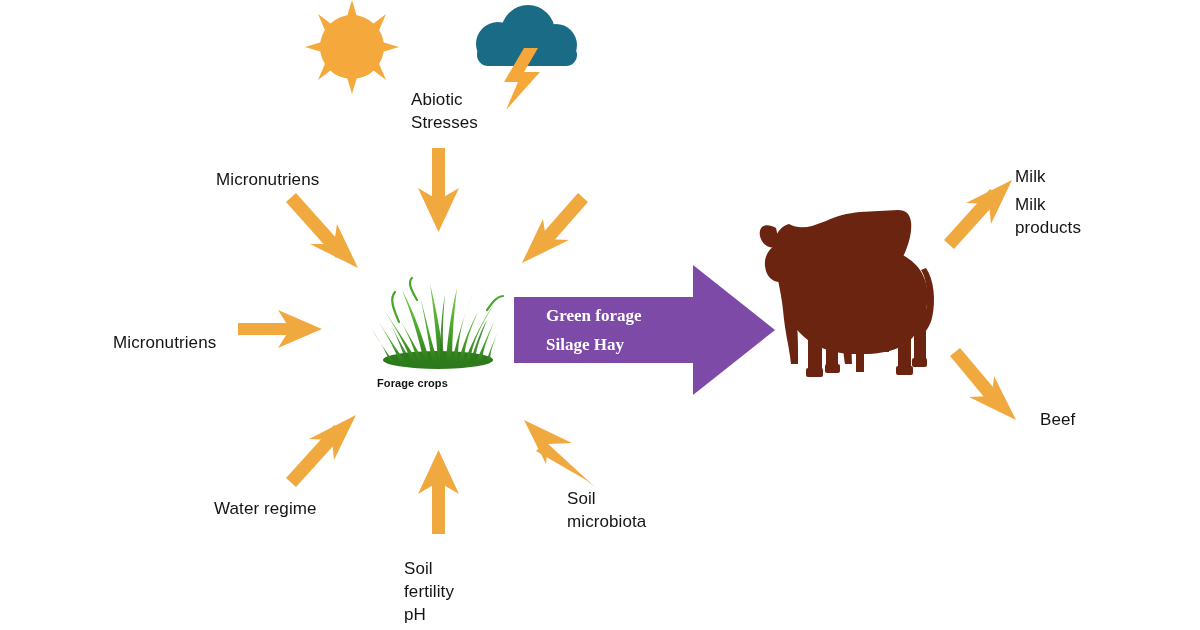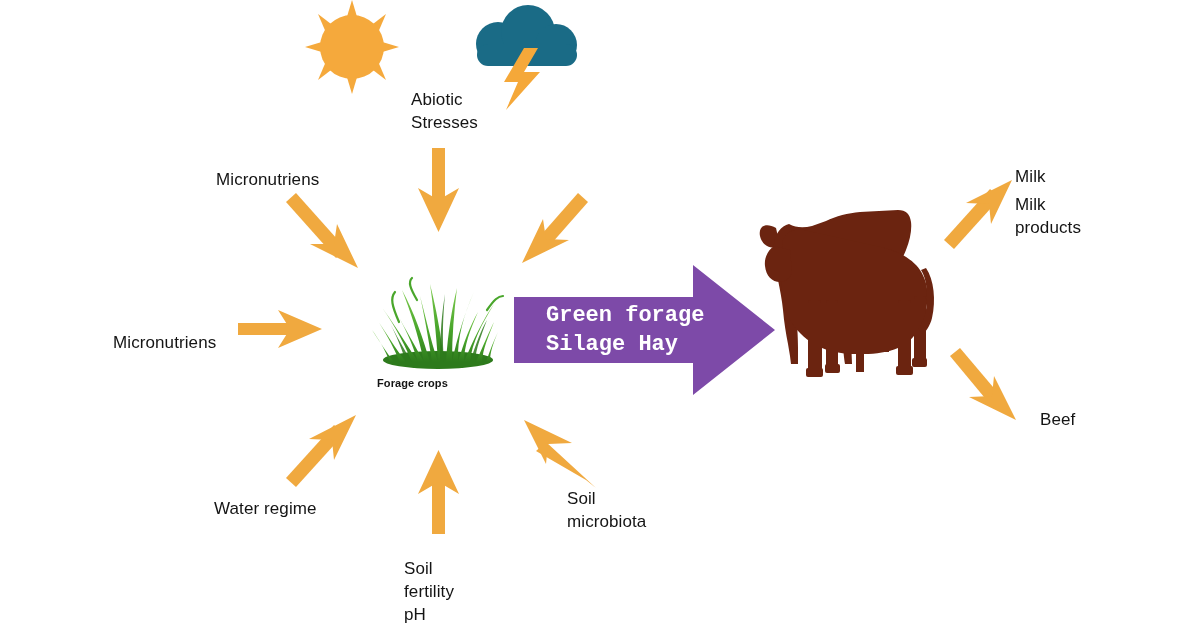--- a/index.html
+++ b/index.html
@@ -36,23 +36,23 @@
     position: absolute;
     left: 0;
     top: 0;
     width: 1200px;
     height: 630px;
   }
   .flow-text {
     position: absolute;
     color: #ffffff;
     font-weight: bold;
-    font-size: 22px;
+    font-size: 17px;
     line-height: 29px;
-    font-family: Liberation Mono, monospace;
+    font-family: Liberation Serif, serif;
     white-space: pre-line;
   }
 </style>
 </head>
 <body>
 
 <div id="canvas">
 
   <svg class="svg-layer" viewBox="0 0 1200 630">
 

